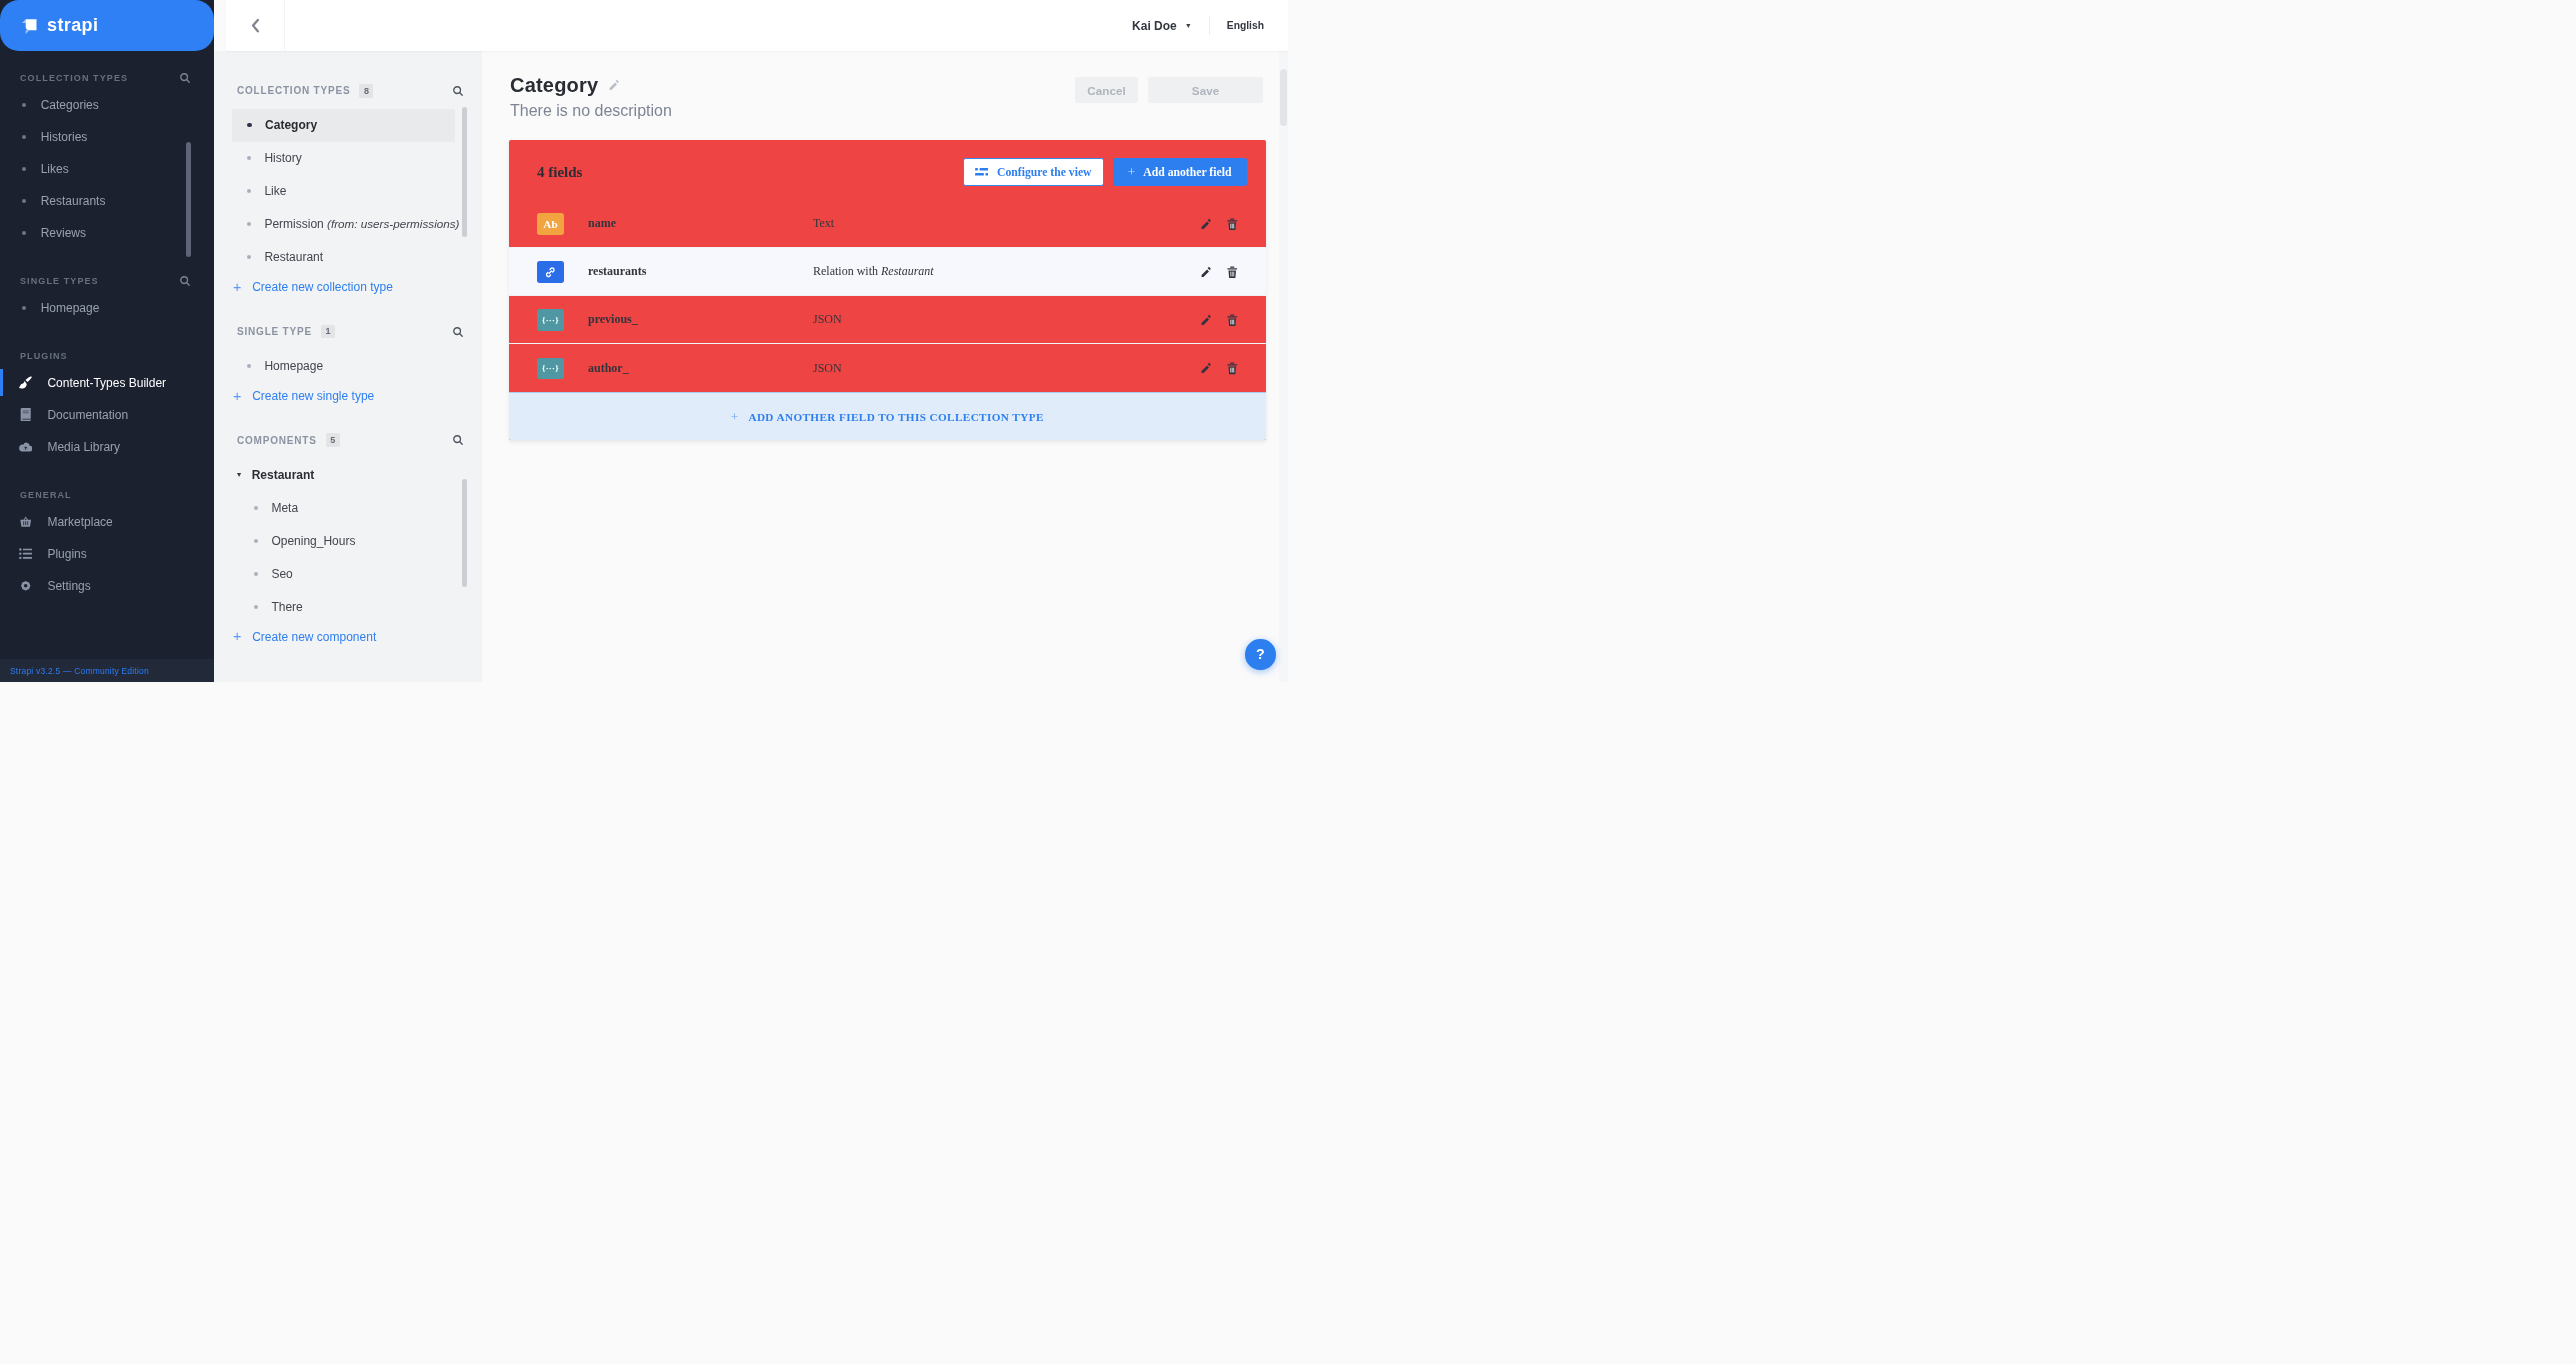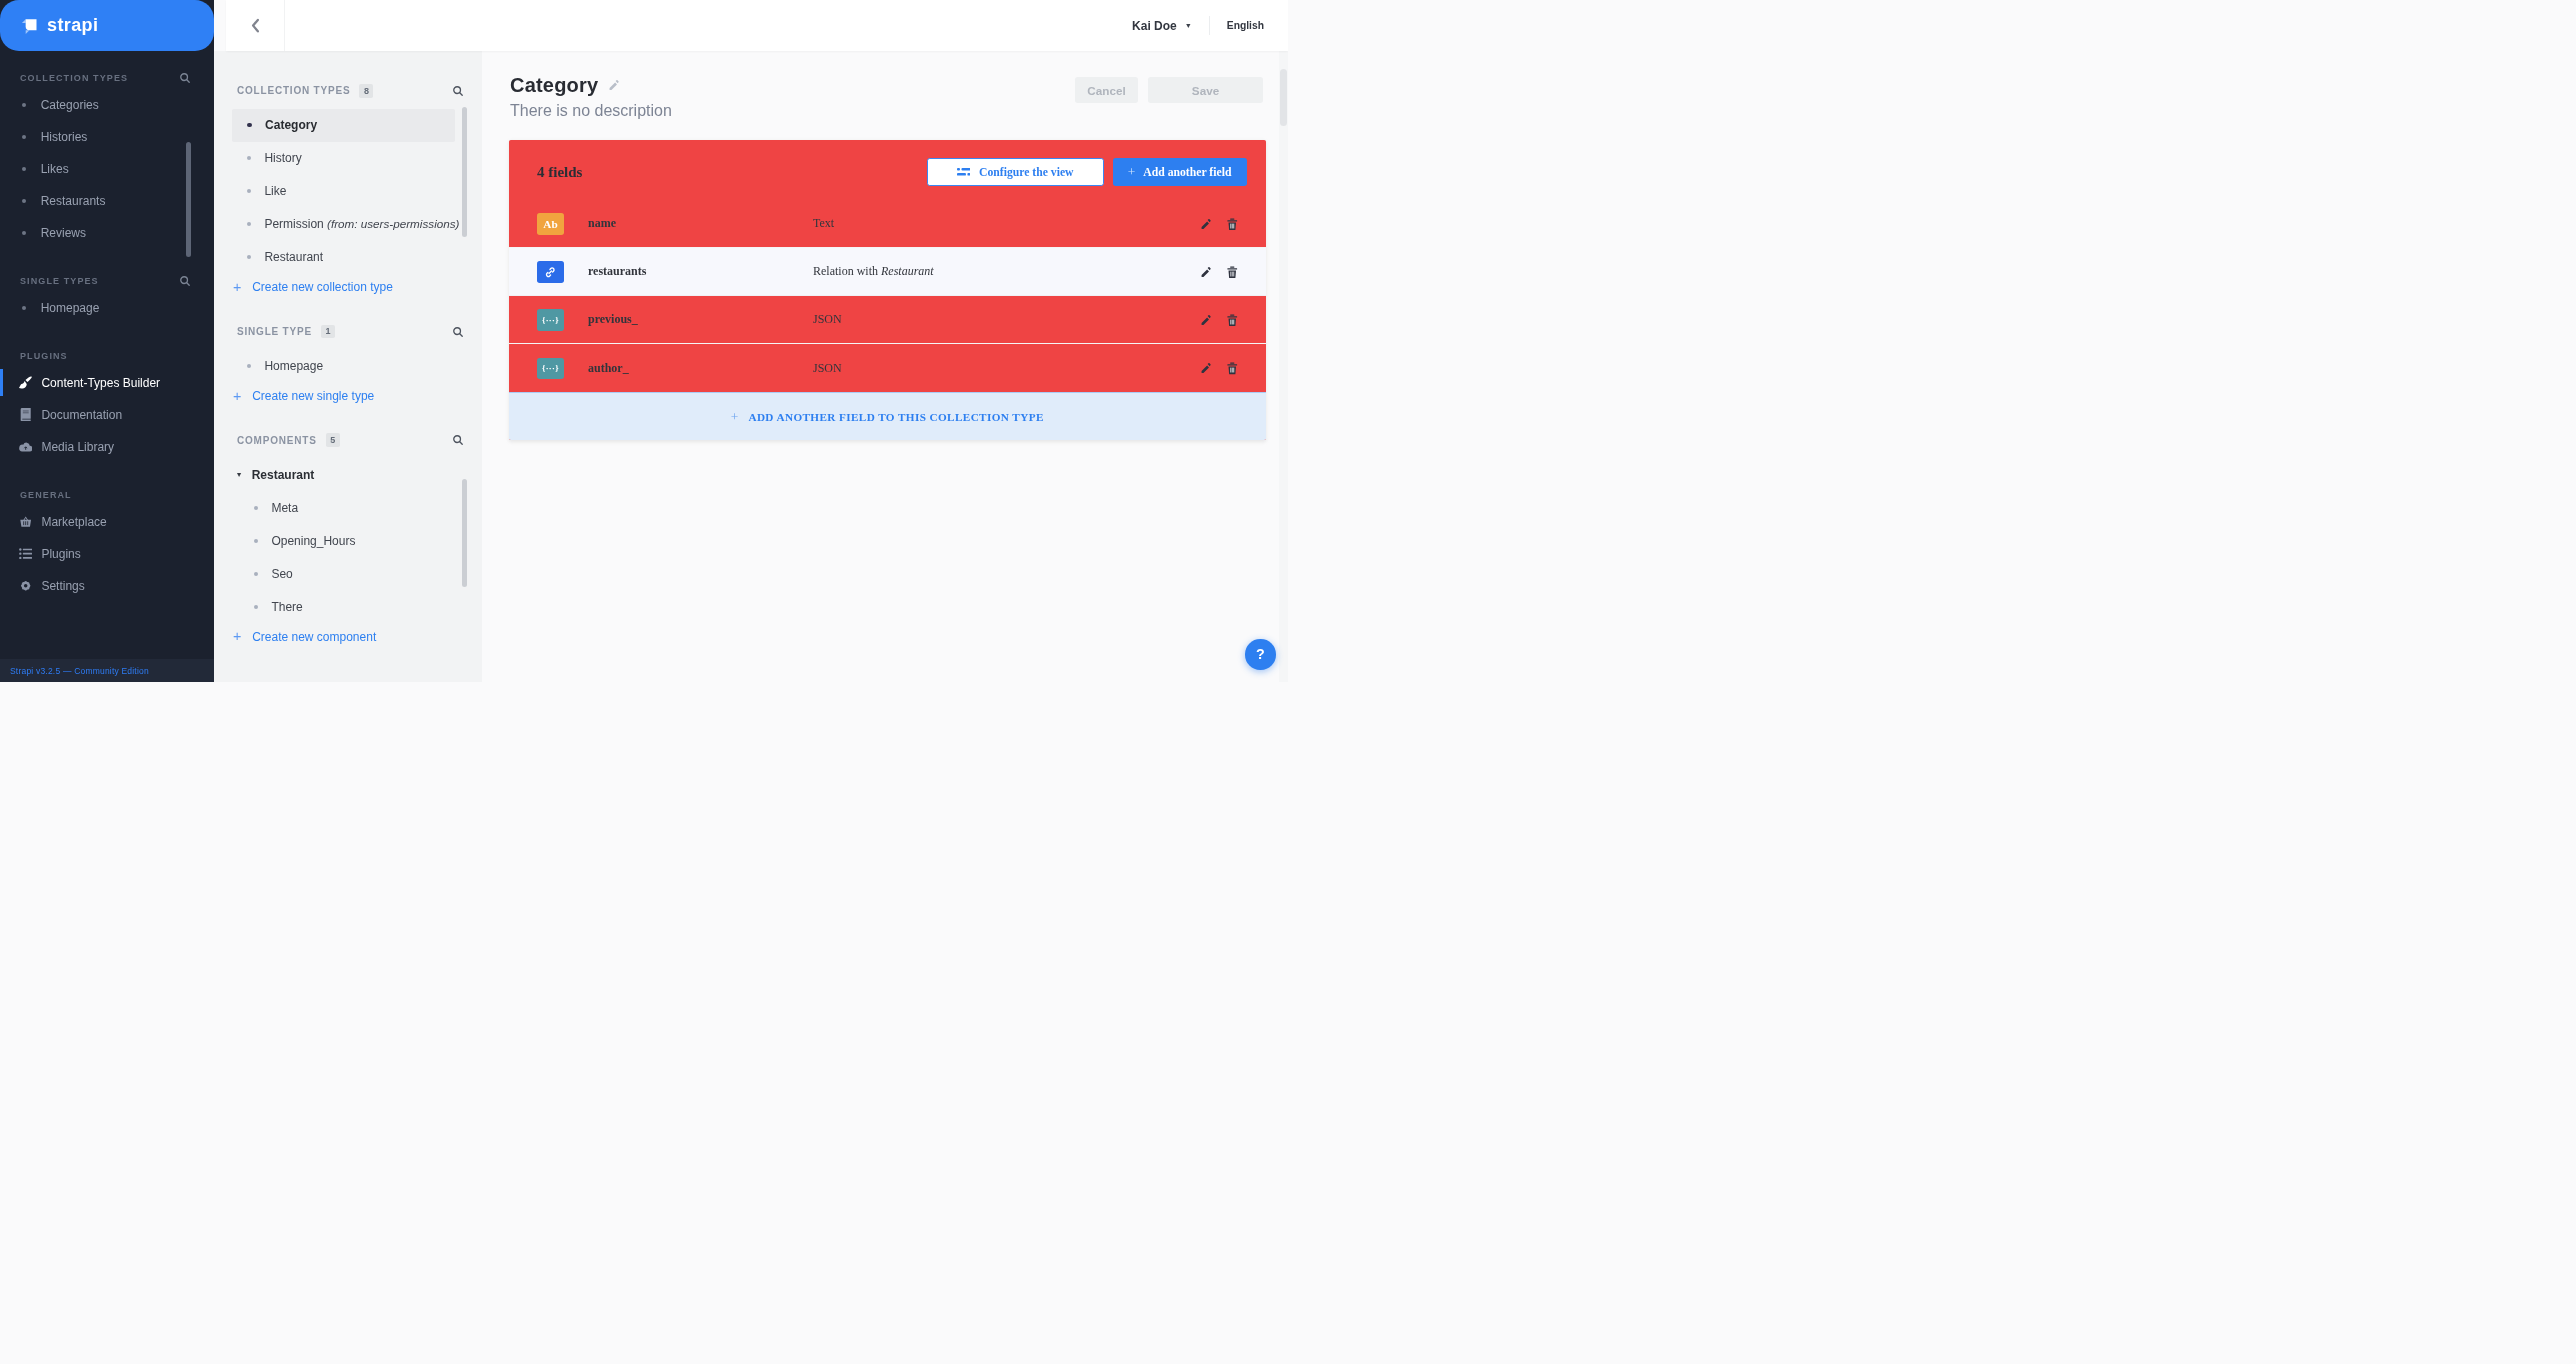--- a/index.html
+++ b/index.html
@@ -17,21 +17,21 @@
   .logo-text { color:#fff; font-size:18px; font-weight:bold; letter-spacing:0.4px; }
   .side-nav { flex:1; padding-top:16px; position:relative; overflow:hidden; }
   .nav-section { margin-bottom:21.5px; }
   .nav-section.gap-md { margin-top:7.2px; }
   .nav-section.gap-sm { margin-top:5.4px; }
   .nav-head { display:flex; align-items:center; justify-content:space-between; padding:0 23px 0 20px; height:21.5px; }
   .nav-head .lbl { font-size:9px; font-weight:bold; letter-spacing:1.1px; color:#687080; }
   .s-icon { width:11.7px; height:11.7px; color:#7c8595; }
   .nav-item { display:flex; align-items:center; height:32px; padding-left:21.5px; gap:15.2px; font-size:12px; color:#99a1b1; cursor:pointer; }
   .dot { width:4px; height:4px; border-radius:50%; background:#6d7585; flex:none; }
-  .plugin-item { display:flex; align-items:center; height:32px; padding-left:19px; gap:9px; font-size:12px; color:#99a1b1; cursor:pointer; position:relative; }
+  .plugin-item { display:flex; align-items:center; height:32px; padding-left:19px; gap:15px; font-size:12px; color:#99a1b1; cursor:pointer; position:relative; }
   .plugin-item .pi { width:13.4px; height:13.4px; color:#8a93a6; flex:none; }
   .plugin-item.active { color:#fff; }
   .plugin-item.active .pi { color:#fff; }
   .plugin-item.active::before { content:""; position:absolute; left:0; top:2.7px; bottom:2.7px; width:2.7px; background:#2f80f5; }
   .side-footer { height:23px; background:#222938; display:flex; align-items:center; padding-left:10px; flex:none; }
   .side-footer a { color:#2e7cf5; font-size:8.5px; text-decoration:none; letter-spacing:0.2px; }
   .dark-thumb { position:absolute; left:186px; top:91px; width:4.5px; height:115px; border-radius:2.7px; background:#5d6576; }
 
   
   .panel { position:absolute; left:214px; top:51px; bottom:0; width:268px; background:#f2f3f4; padding-top:29px; overflow:hidden; z-index:1; }
@@ -74,21 +74,21 @@
   .subtitle { font-size:16px; color:#7d8494; margin-top:4.5px; }
   .head-actions { position:absolute; top:26px; right:25px; display:flex; gap:10px; }
   .btn-muted { height:26px; border:none; border-radius:2.7px; background:#eef0f1; color:#b0b5bd; font-size:11.7px; font-weight:600; font-family:inherit; display:flex; align-items:center; justify-content:center; cursor:default; }
   .btn-cancel { width:63px; }
   .btn-save { width:115px; }
 
   .card { position:absolute; left:27px; right:22.4px; top:89px; background:#ef4444; border-radius:1.8px; box-shadow:0 1.8px 3.6px rgba(227,227,228,.9);font-family:Liberation Serif, serif; }
   .card-head { display:flex; align-items:center; padding:18px 19px 14.3px 28px; }
   .fields-count { font-size:15px; font-weight:bold; color:#2b2e35; }
   .card-actions { margin-left:auto; display:flex; gap:9px; }
-  .btn-outline { height:28px; background:#fff; border:0.9px solid #3b87f2; border-radius:2.7px; color:#2d7ff0; font-size:11.7px; font-weight:600; font-family:inherit; display:flex; align-items:center; gap:9px; padding:0 29px; cursor:pointer; }
+  .btn-outline { height:28px; background:#fff; border:0.9px solid #3b87f2; border-radius:2.7px; color:#2d7ff0; font-size:11.7px; font-weight:600; font-family:inherit; display:flex; align-items:center; gap:9px; padding:0 11px; cursor:pointer; }
   .btn-outline .cv-icon { width:13.4px; height:10px; color:#2d7ff0; }
   .btn-primary { height:28px; background:#2d7ff0; border:none; border-radius:2.7px; color:#fff; font-size:11.7px; font-weight:600; font-family:inherit; display:flex; align-items:center; gap:8px; padding:0 15.2px; cursor:pointer; }
   .btn-primary .plus-glyph { color:#cfe2fc; font-size:13.4px; }
 
   .field-row { height:48px; display:flex; align-items:center; padding:0 27px 0 28px; border-bottom:0.9px solid #f5f5f6; cursor:pointer; }
   .field-row.last { border-bottom:none; }
   .field-row.highlight { background:#f7f8fd; border-bottom-color:#eff1f6; }
   .badge { width:27px; height:21.5px; border-radius:2.7px; display:flex; align-items:center; justify-content:center; color:#fff; margin-right:24px; flex:none; }
   .badge.b-text { background:#f1a43f; font-size:11.2px; font-weight:bold; }
   .badge.b-relation { background:#2b6ce9; }

